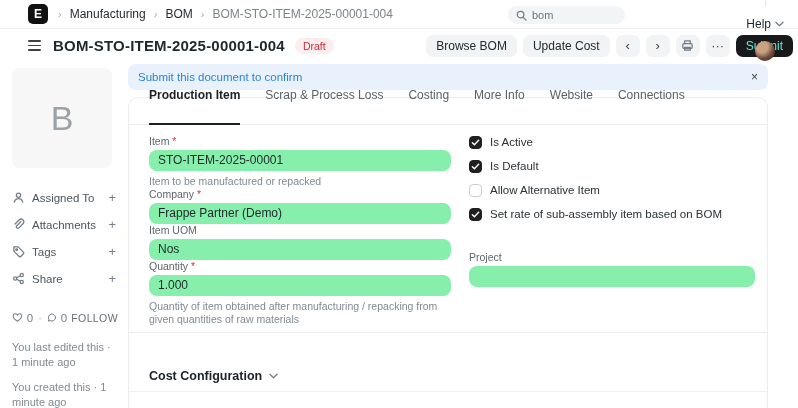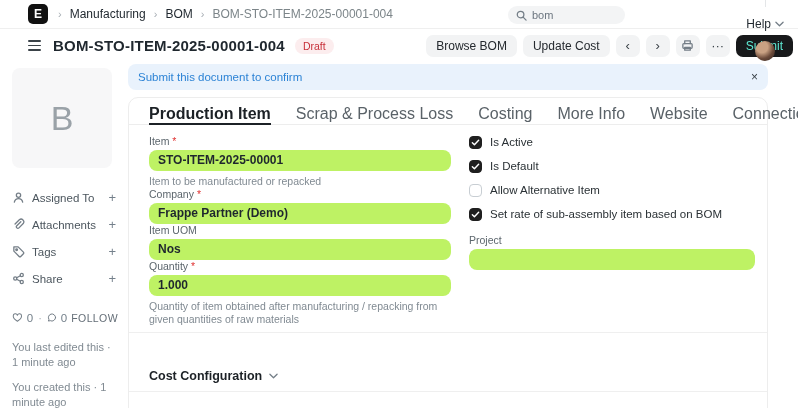--- a/index.html
+++ b/index.html
@@ -61,33 +61,33 @@
   .content { width:640px; margin-left:10px; padding-top:2px; }
   .banner { height:26px; background:#E9F2FC; border-radius:8px; display:flex;
     align-items:center; padding:0 10px; }
   .banner-text { font-size:11.5px; color:#2C83D5; }
   .banner-close { margin-left:auto; color:#3A4248; font-size:12px; cursor:pointer; line-height:1; }
 
   .card { margin-top:7px; border:1px solid #EDEDED; border-radius:10px; background:#fff;
     min-height:330px; }
   .tabs { height:27px; display:flex; align-items:flex-end; gap:25px; padding:0 20px;
     border-bottom:1px solid #EDEDED; }
-  .tab { font-size:16px; color:#5A6268; padding-bottom:0; cursor:pointer;
+  .tab { font-size:12px; color:#5A6268; padding-bottom:21px; cursor:pointer;
     border-bottom:2px solid transparent; margin-bottom:-1px; white-space:nowrap; }
   .tab.active { color:#1C2126; font-weight:bold; border-bottom-color:#1C2126; }
 
   .form-body { display:flex; padding:10px 12px 6px 20px;justify-content:flex-end; }
   .col-left { width:302px; flex:none; }
   .col-right { flex:1; margin-left:18px; }
   .field { margin-top:0; }
   .field:first-child { margin-top:0; }
   .f-label { font-size:10.5px; color:#5C666D; margin-bottom:3px; }
   .req { color:#E03636; }
-  .f-input { height:21px; line-height:21px; background:#bef264; border-radius:8px;
-    padding:0 9px; font-size:12px; font-weight:bold; color:#1F272E; overflow:hidden;
+  .f-input { height:21px; line-height:21px; background:#86efac; border-radius:8px;
+    padding:0 9px; font-size:12px; font-weight:normal; color:#1F272E; overflow:hidden;
     white-space:nowrap; }
   .f-desc { margin-top:4px; font-size:10.5px; line-height:13px; color:#808A92; }
 
   .check-row { display:flex; align-items:center; gap:8px; margin-bottom:10px; height:14px; }
   .cb { width:13px; height:13px; border-radius:4px; border:1px solid #C8CED3; background:#fff;
     display:flex; align-items:center; justify-content:center; flex:none; cursor:pointer; }
   .cb svg { display:none; }
   .cb.on { background:#1F1F1F; border-color:#1F1F1F; }
   .cb.on svg { display:block; }
   .check-label { font-size:11.5px; color:#2A3135; font-weight:500; }
@@ -285,21 +285,21 @@
             <span class="check-label">Allow Alternative Item</span>
           </div>
           <div class="check-row">
             <span class="cb on">
               <svg width="9" height="9" viewBox="0 0 10 10">
                   <path d="M1.5 5.2l2.3 2.3 4.7-5" stroke="#fff" stroke-width="1.6" fill="none" stroke-linecap="round" stroke-linejoin="round"></path>
                 </svg>
             </span>
             <span class="check-label">Set rate of sub-assembly item based on BOM</span>
           </div>
-          <div class="field" style="margin-top:13px;">
+          <div class="field" style="margin-top:30px;">
             <div class="f-label">Project</div>
             <div class="f-input"></div>
           </div>
         </div>
       </div>
 
       <div class="divider"></div>
       <div class="section-head">
         <span>Cost Configuration</span>
         <svg class="stroke" width="9" height="6" viewBox="0 0 10 6">

